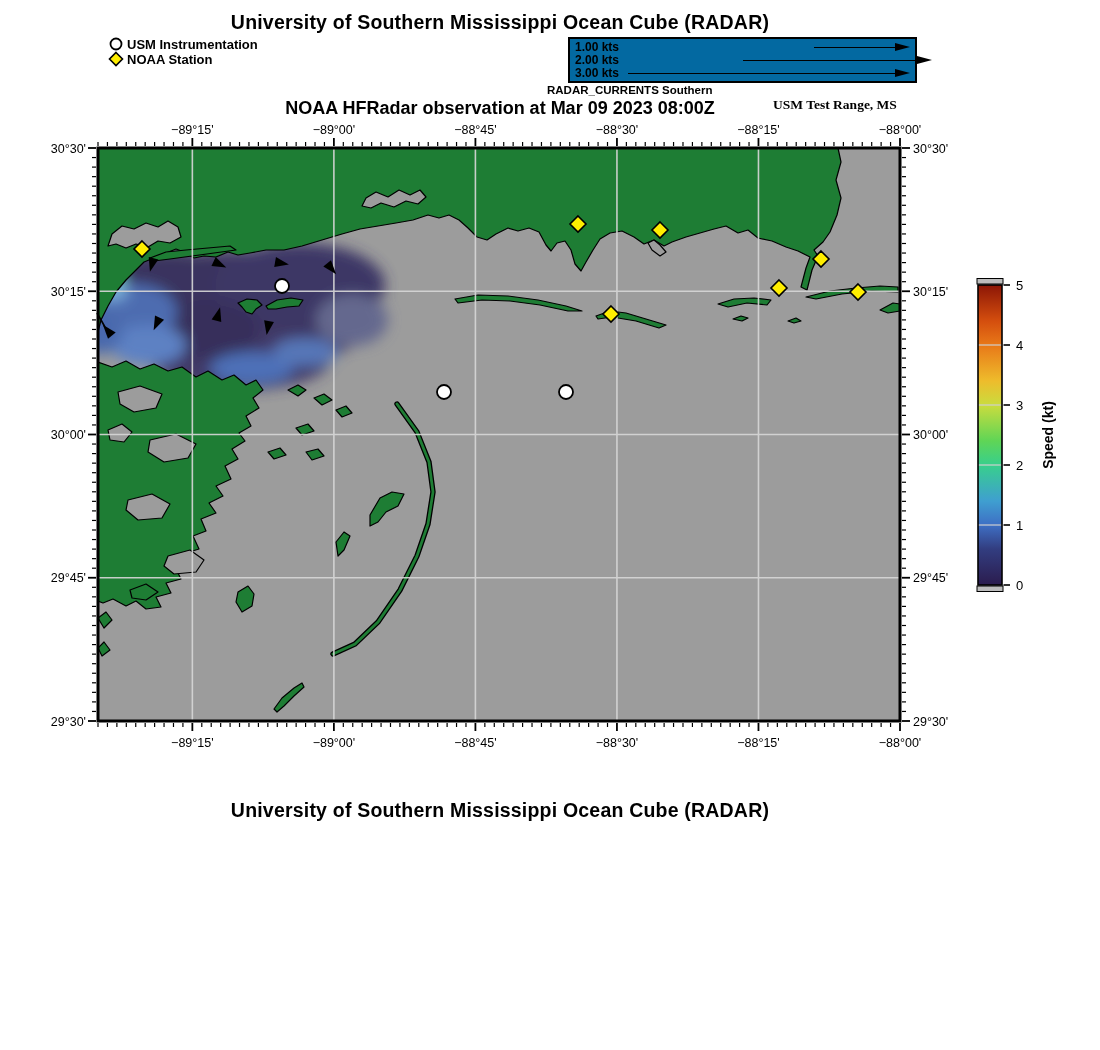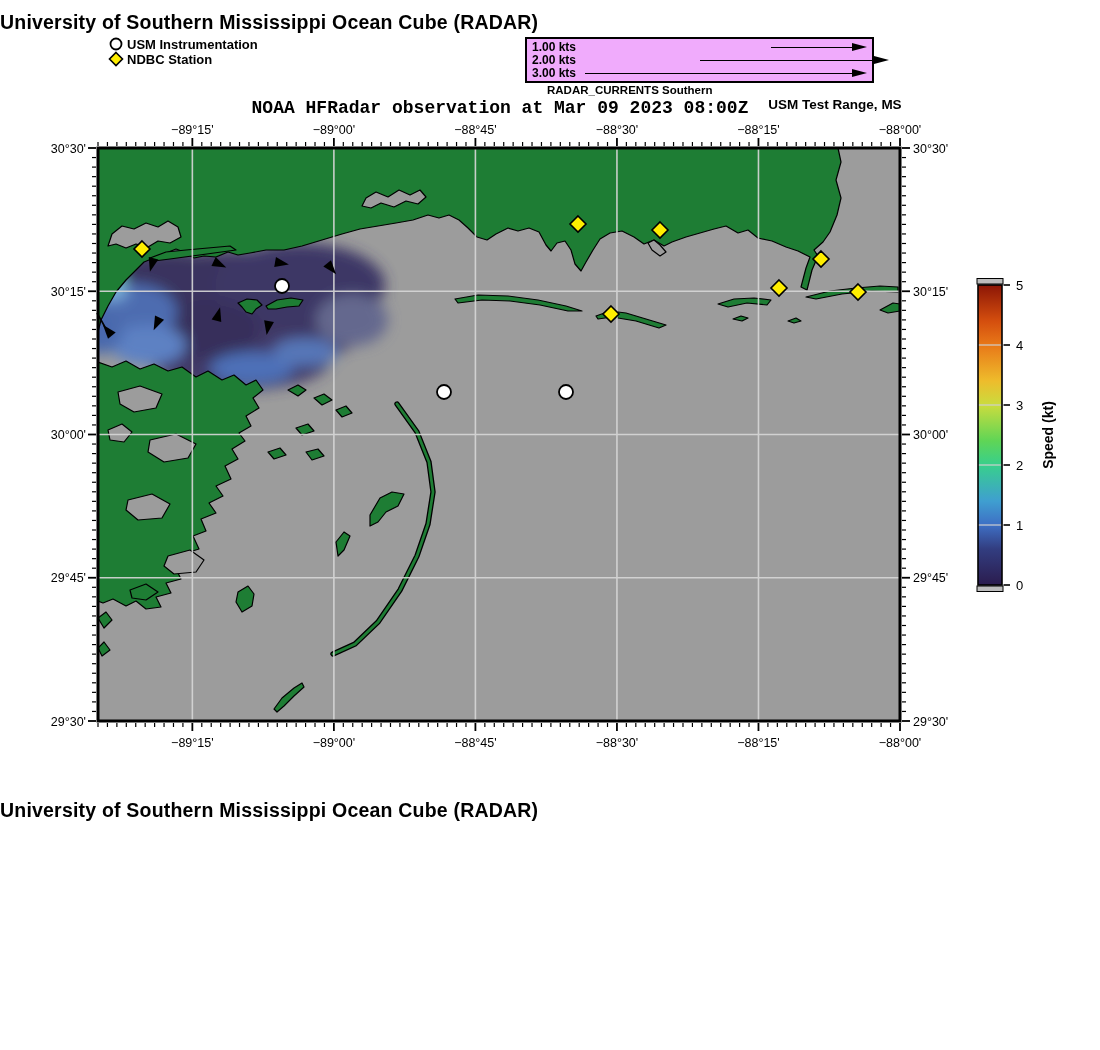--- a/index.html
+++ b/index.html
@@ -1,31 +1,31 @@
 <!DOCTYPE html>
 <html><head>
 <meta charset="utf-8">
 <style>
   html,body{margin:0;padding:0;background:#ffffff;}
   .page{position:relative;width:1100px;height:1050px;background:#fff;overflow:hidden;
         font-family:"Liberation Sans",sans-serif;color:#000;}
-  .title{position:absolute;left:0;width:1000px;text-align:left;font-weight:bold;
+  .title{position:absolute;left:0;width:1000px;text-align:center;font-weight:bold;
          font-size:19.5px;letter-spacing:0.2px;}
   .title.top{top:11px;}
   .title.bottom{top:799px;}
   .subtitle{position:absolute;top:98px;left:0;width:1000px;text-align:center;
-            font-family:Liberation Mono, monospace;font-weight:bold;font-size:18px;}
+            font-family:Liberation Sans, sans-serif;font-weight:bold;font-size:18px;}
   .range-label{position:absolute;top:97px;left:720px;width:230px;text-align:center;
-               font-family:Liberation Sans, sans-serif;font-weight:bold;font-size:13.5px;}
+               font-family:Liberation Serif, serif;font-weight:bold;font-size:13.5px;}
   .legend{position:absolute;top:37px;left:108px;}
   .legend-row{display:flex;align-items:flex-end;height:15px;}
   .legend-row svg{flex:0 0 auto;}
   .legend-label{font-weight:bold;font-size:13px;margin-left:3px;white-space:nowrap;}
-  .vecbox{position:absolute;left:525px;top:37px;width:345px;height:42px;
-          border:2.5px solid #000;background:#f0abfc;}
+  .vecbox{position:absolute;left:568px;top:37px;width:345px;height:42px;
+          border:2.5px solid #000;background:#0369a1;}
   .vec-row{position:absolute;left:0;height:13px;width:100%;}
   .vec-label{position:absolute;left:5px;top:0;font-weight:bold;font-size:12px;line-height:13px;}
   .vec-line{position:absolute;top:6px;height:0;border-top:1.7px solid #000;}
   .vec-arrow{position:absolute;right:5px;top:2px;width:0;height:0;
              border-top:4.5px solid transparent;border-bottom:4.5px solid transparent;
              border-left:15px solid #000;}
   .vec-caption{position:absolute;left:547px;top:84px;font-weight:bold;font-size:11.5px;}
   #map-svg{position:absolute;left:0;top:0;}
   #map-svg text{font-family:"Liberation Sans",sans-serif;}
 </style>
@@ -40,21 +40,21 @@
     <div class="legend-row">
       <svg width="16" height="16">
         <circle cx="8" cy="8" r="5.5" fill="#ffffff" stroke="#000" stroke-width="1.8"></circle>
       </svg>
       <span class="legend-label">USM Instrumentation</span>
     </div>
     <div class="legend-row">
       <svg width="16" height="16">
         <path d="M8,1.5 L14.5,8 L8,14.5 L1.5,8 Z" fill="#ffee00" stroke="#000" stroke-width="1.6"></path>
       </svg>
-      <span class="legend-label">NDBC Station</span>
+      <span class="legend-label">NOAA Station</span>
     </div>
   </div>
 
   <div class="vecbox" id="vector-rows">
       <div class="vec-row" style="top: 2px;">
         <span class="vec-label">1.00 kts</span>
         <div class="vec-line" style="right: 18px; width: 83px;"></div>
         <div class="vec-arrow"></div>
       </div>
       <div class="vec-row" style="top: 15px; padding-left: 22px;">

